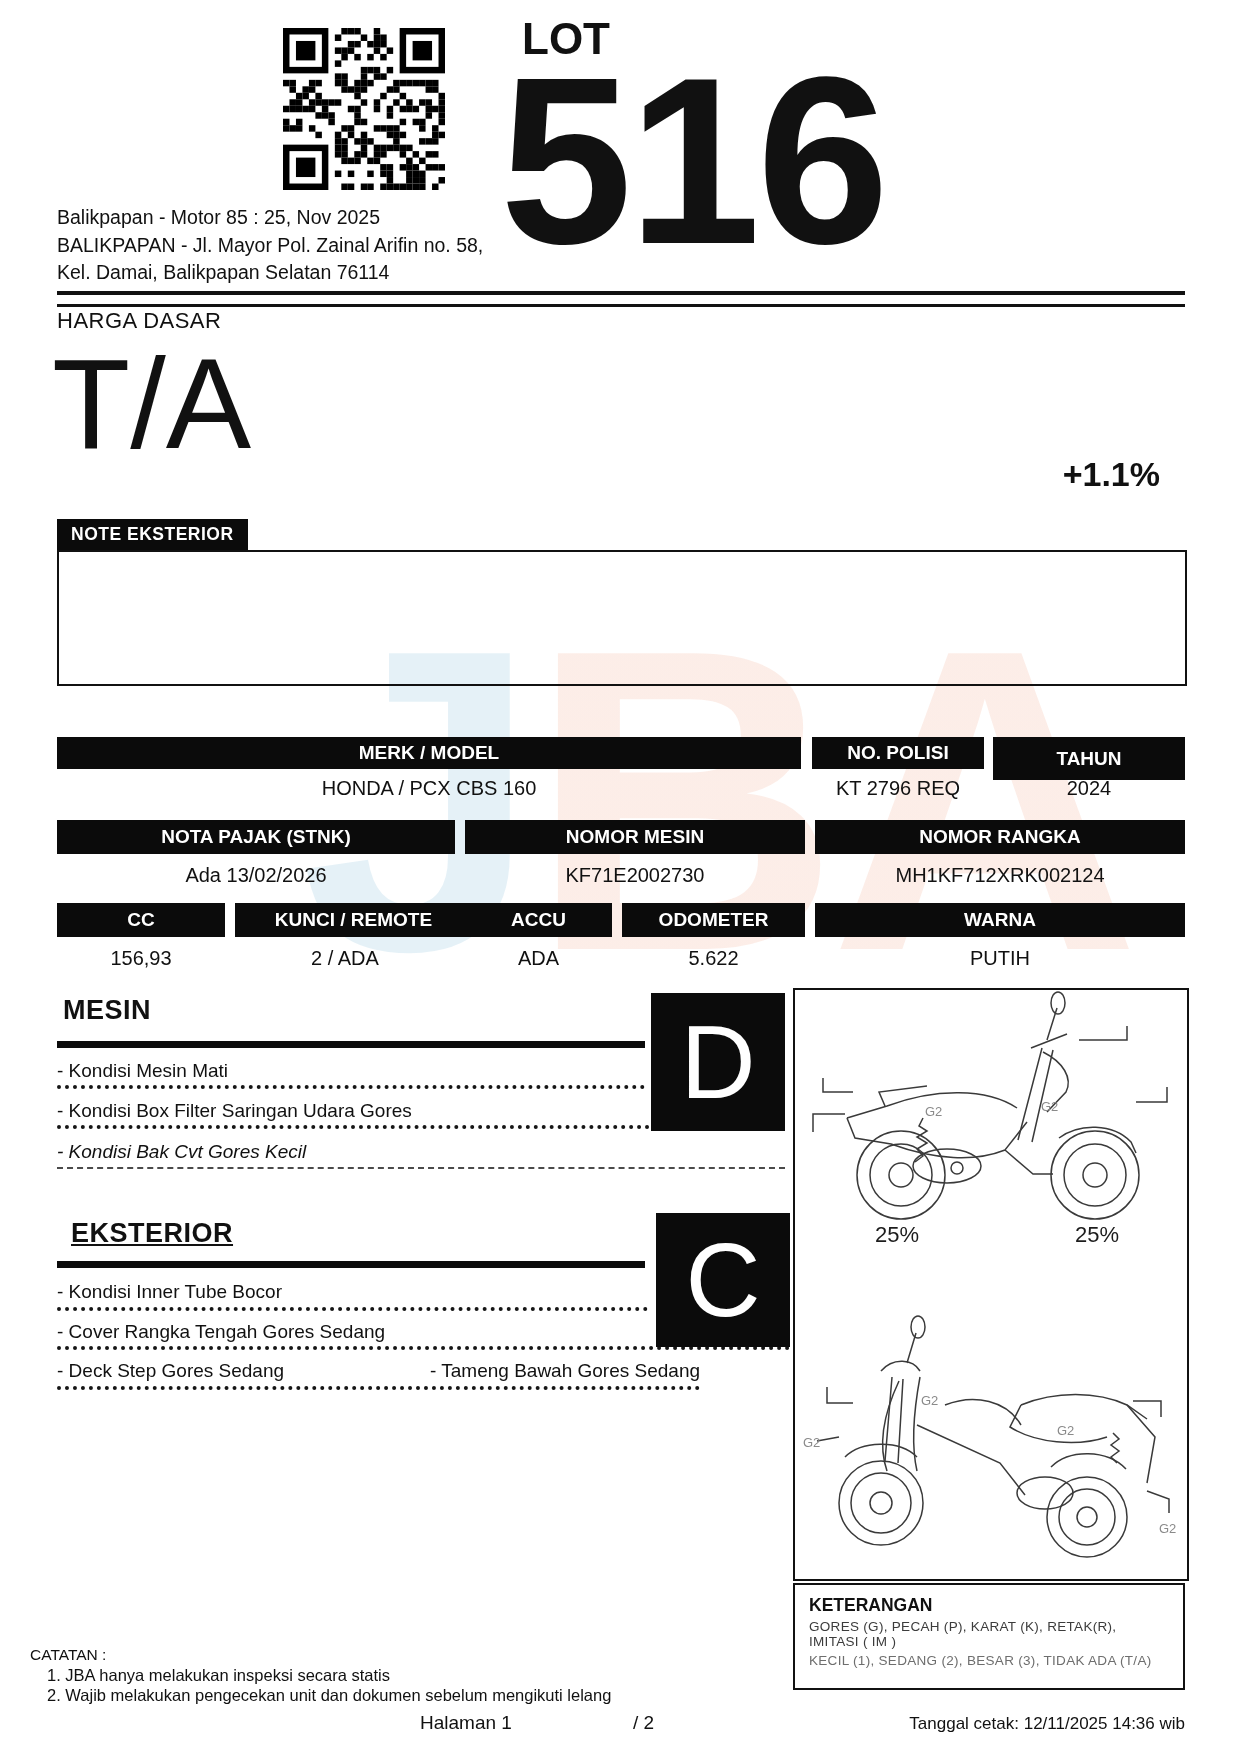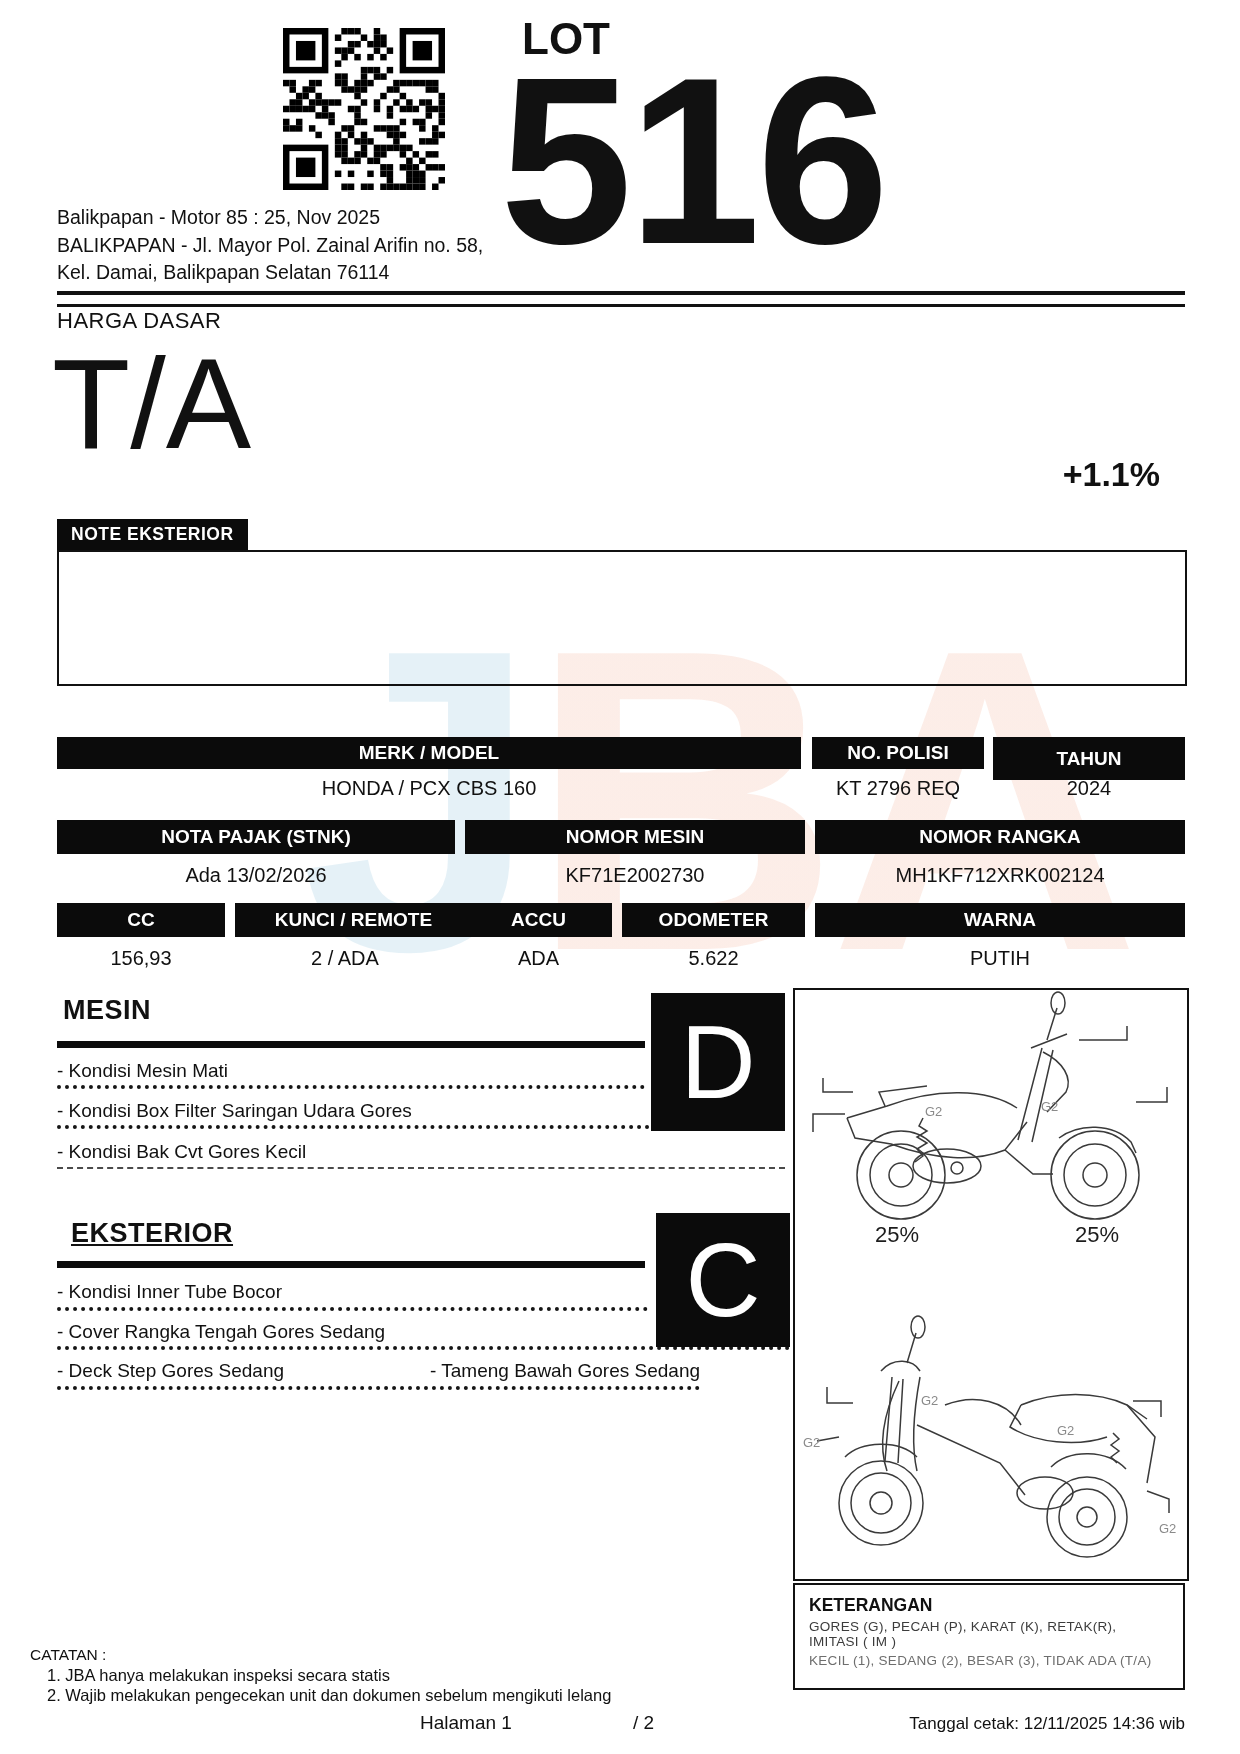--- a/index.html
+++ b/index.html
@@ -317,21 +317,21 @@
   <div class="abs z vcell" style="left:465px;top:943px;width:147px;height:30px;">ADA</div>
   <div class="abs z vcell" style="left:622px;top:943px;width:183px;height:30px;">5.622</div>
   <div class="abs z vcell" style="left:815px;top:943px;width:370px;height:30px;">PUTIH</div>
 
   <div class="abs z sec-title" style="left:63px;top:995px;">MESIN</div>
   <div class="abs z title-rule" style="left:57px;top:1041px;width:588px;"></div>
   <div class="abs z insp-item" style="left:57px;top:1060px;">- Kondisi Mesin Mati</div>
   <div class="abs z sep-dot" style="left:57px;top:1081px;width:588px;height:4px;"></div>
   <div class="abs z insp-item" style="left:57px;top:1100px;">- Kondisi Box Filter Saringan Udara Gores</div>
   <div class="abs z sep-dot" style="left:57px;top:1121px;width:728px;height:4px;"></div>
-  <div class="abs z insp-item" style="left:57px;top:1141px;">- Kondisi Bak Cvt Gores Kecil</div>
+  <div class="abs z insp-item" style="left:57px;top:1141px;font-style:italic;">- Kondisi Bak Cvt Gores Kecil</div>
   <div class="abs z sep-dash" style="left:57px;top:1163px;width:728px;height:4px;"></div>
   <div class="abs grade-box" style="left:651px;top:993px;width:134px;height:138px;">D</div>
 
   <div class="abs z sec-title" style="left:71px;top:1218px;text-decoration:underline;">EKSTERIOR</div>
   <div class="abs z title-rule" style="left:57px;top:1261px;width:588px;"></div>
   <div class="abs z insp-item" style="left:57px;top:1281px;">- Kondisi Inner Tube Bocor</div>
   <div class="abs z sep-dot" style="left:57px;top:1303px;width:591px;height:4px;"></div>
   <div class="abs z insp-item" style="left:57px;top:1321px;">- Cover Rangka Tengah Gores Sedang</div>
   <div class="abs z sep-dot" style="left:57px;top:1342px;width:733px;height:4px;"></div>
   <div class="abs z insp-item" style="left:57px;top:1360px;">- Deck Step Gores Sedang</div>

